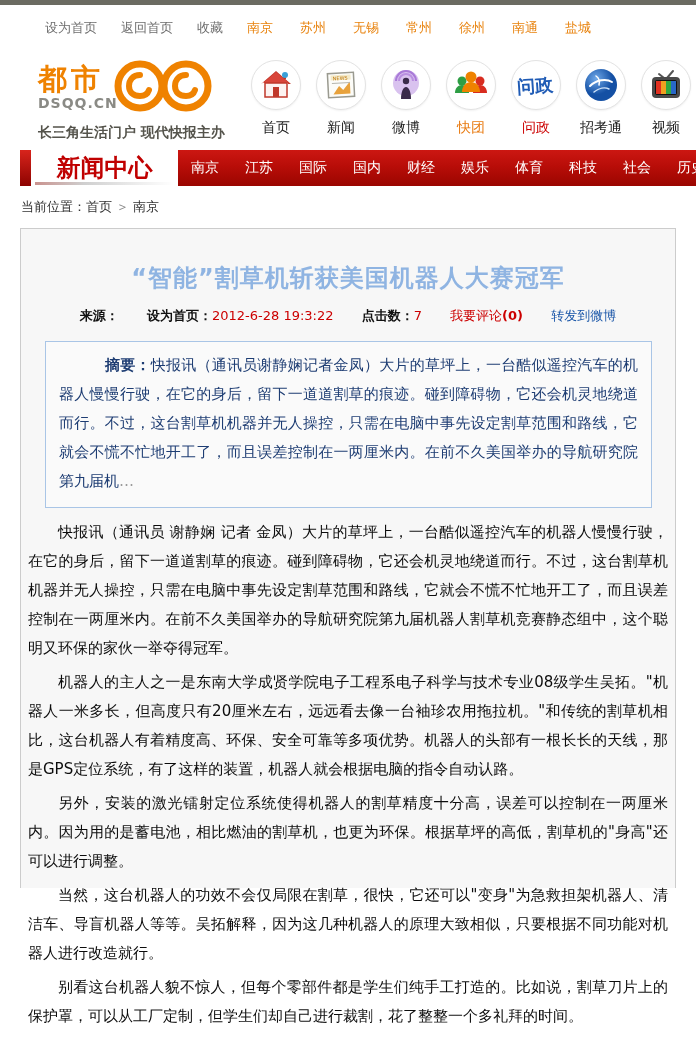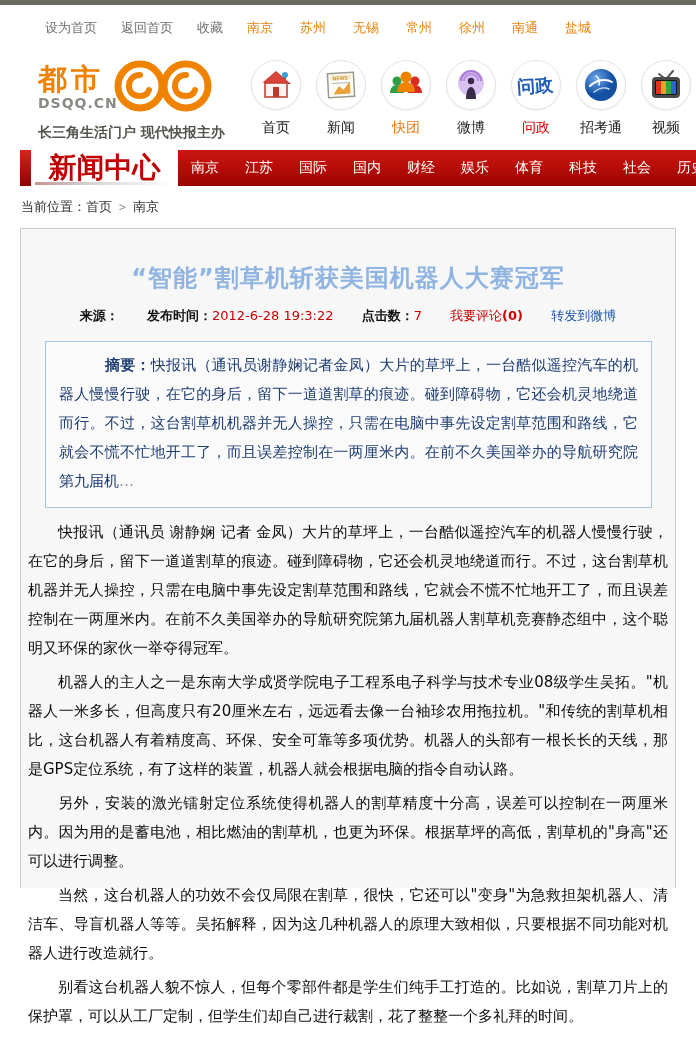--- a/index.html
+++ b/index.html
@@ -38,21 +38,21 @@
   .icon-label { margin-top:9px; font-size:14px; color:#222; white-space:nowrap; }
   .icon-label.hl-orange { color:#e87a10; }
   .icon-label.hl-red { color:#cc0000; }
 
   
   .rednav { position:absolute; top:150px; left:0; width:696px; height:36px; display:flex; }
   .red-strip { margin-left:20px; width:11px; height:36px;
                background:linear-gradient(180deg,#d8241c,#8d0300); }
   .section-box { width:147px; height:36px; background:#ffffff; position:relative;
                  display:flex; align-items:center; justify-content:center; }
-  .section-title { color:#c00000; font-size:28px; font-weight:bold; line-height:30px; }
+  .section-title { color:#c00000; font-size:24px; font-weight:bold; line-height:30px; }
   .section-box::after { content:""; position:absolute; left:4px; right:4px; bottom:1px; height:3px;
                  background:linear-gradient(90deg,#c9928e,#cfcfcf 35%,#eeeeee 75%,rgba(255,255,255,0)); }
   .menu { flex:1; height:36px; overflow:hidden; display:flex; align-items:center;
           background:linear-gradient(180deg,#cc1712 0%,#b80d08 45%,#9a0500 100%); }
   .menu a { color:#ffffff; font-size:14px; padding:0 13px; white-space:nowrap;
             text-decoration:none; cursor:pointer; }
 
   
   .breadcrumb { position:absolute; top:198px; left:21px; font-size:13px; color:#333; }
   .breadcrumb a { color:#333; text-decoration:none; cursor:pointer; }
@@ -141,42 +141,42 @@
             <rect x="8" y="8" width="20" height="5" fill="#f3e9c8" transform="rotate(-3 18 18)"></rect>
             <text x="10" y="13" font-size="5" fill="#c07b10" transform="rotate(-3 18 18)">NEWS</text>
             <polygon points="10,27 16,19 20,23 27,15 27,27" fill="#e8a23c" transform="rotate(-3 18 18)"></polygon>
             <line x1="9" y1="16" x2="27" y2="16" stroke="#b5b5ac" stroke-width="1" transform="rotate(-3 18 18)"></line>
           </svg>
       </span>
       <span class="icon-label">新闻</span>
     </div>
     <div class="icon-item">
       <span class="icon-ring">
+        <svg width="36" height="36" viewBox="0 0 36 36">
+            <circle cx="18" cy="16" r="13" fill="#d9c2ef"></circle>
+            <path d="M8 14a10 10 0 0 1 20 0" stroke="#a97ad8" stroke-width="2" fill="none"></path>
+            <path d="M11 14a7 7 0 0 1 14 0" stroke="#b98fe0" stroke-width="2" fill="none"></path>
+            <circle cx="18" cy="14" r="3.2" fill="#3a2a4a"></circle>
+            <path d="M13 32c0-7 2-12 5-12s5 5 5 12z" fill="#3a2a4a"></path>
+          </svg>
+      </span>
+      <span class="icon-label">微博</span>
+    </div>
+    <div class="icon-item">
+      <span class="icon-ring">
         <svg width="38" height="36" viewBox="0 0 38 36">
             <circle cx="10" cy="14" r="4.5" fill="#2e9e44"></circle>
             <path d="M3 26c0-5 3-8 7-8s7 3 7 8z" fill="#2e9e44"></path>
             <circle cx="28" cy="14" r="4.5" fill="#d82c20"></circle>
             <path d="M21 26c0-5 3-8 7-8s7 3 7 8z" fill="#d82c20"></path>
             <circle cx="19" cy="10" r="5.5" fill="#ef8200"></circle>
             <path d="M10 25c0-6 4-10 9-10s9 4 9 10z" fill="#ef8200"></path>
           </svg>
       </span>
       <span class="icon-label hl-orange">快团</span>
-    </div>
-    <div class="icon-item">
-      <span class="icon-ring">
-        <svg width="36" height="36" viewBox="0 0 36 36">
-            <circle cx="18" cy="16" r="13" fill="#d9c2ef"></circle>
-            <path d="M8 14a10 10 0 0 1 20 0" stroke="#a97ad8" stroke-width="2" fill="none"></path>
-            <path d="M11 14a7 7 0 0 1 14 0" stroke="#b98fe0" stroke-width="2" fill="none"></path>
-            <circle cx="18" cy="14" r="3.2" fill="#3a2a4a"></circle>
-            <path d="M13 32c0-7 2-12 5-12s5 5 5 12z" fill="#3a2a4a"></path>
-          </svg>
-      </span>
-      <span class="icon-label">微博</span>
     </div>
     <div class="icon-item">
       <span class="icon-ring">
         <svg width="40" height="28" viewBox="0 0 40 28">
             <text x="1" y="21" font-size="18" font-weight="bold" fill="#1f5bb5" transform="rotate(-4 20 14)">问政</text>
           </svg>
       </span>
       <span class="icon-label hl-red">问政</span>
     </div>
     <div class="icon-item">
@@ -233,21 +233,21 @@
 
   <div class="breadcrumb">
     <span>当前位置：</span><a>首页</a><span class="sep">＞</span><a>南京</a>
   </div>
 
   <div class="content">
     <div class="art-title">“智能”割草机斩获美国机器人大赛冠军</div>
 
     <div class="meta">
       <span class="seg"><b>来源：</b></span>
-      <span class="seg"><b>发布时间：</b><span class="red">2012-6-28 19:3:22</span></span>
+      <span class="seg"><b>设为首页：</b><span class="red">2012-6-28 19:3:22</span></span>
       <span class="seg"><b>点击数：</b><span class="red">7</span></span>
       <span class="seg cmt"><span>我要评论</span><b>(0)</b></span>
       <span class="seg blue">转发到微博</span>
     </div>
 
     <div class="abstract">
       <span class="lbl">摘要：</span><span>快报讯（通讯员谢静娴记者金凤）大片的草坪上，一台酷似遥控汽车的机器人慢慢行驶，在它的身后，留下一道道割草的痕迹。碰到障碍物，它还会机灵地绕道而行。不过，这台割草机机器并无人操控，只需在电脑中事先设定割草范围和路线，它就会不慌不忙地开工了，而且误差控制在一两厘米内。在前不久美国举办的导航研究院第九届机</span><span class="dots">…</span>
     </div>
 
     <div class="body-text">

